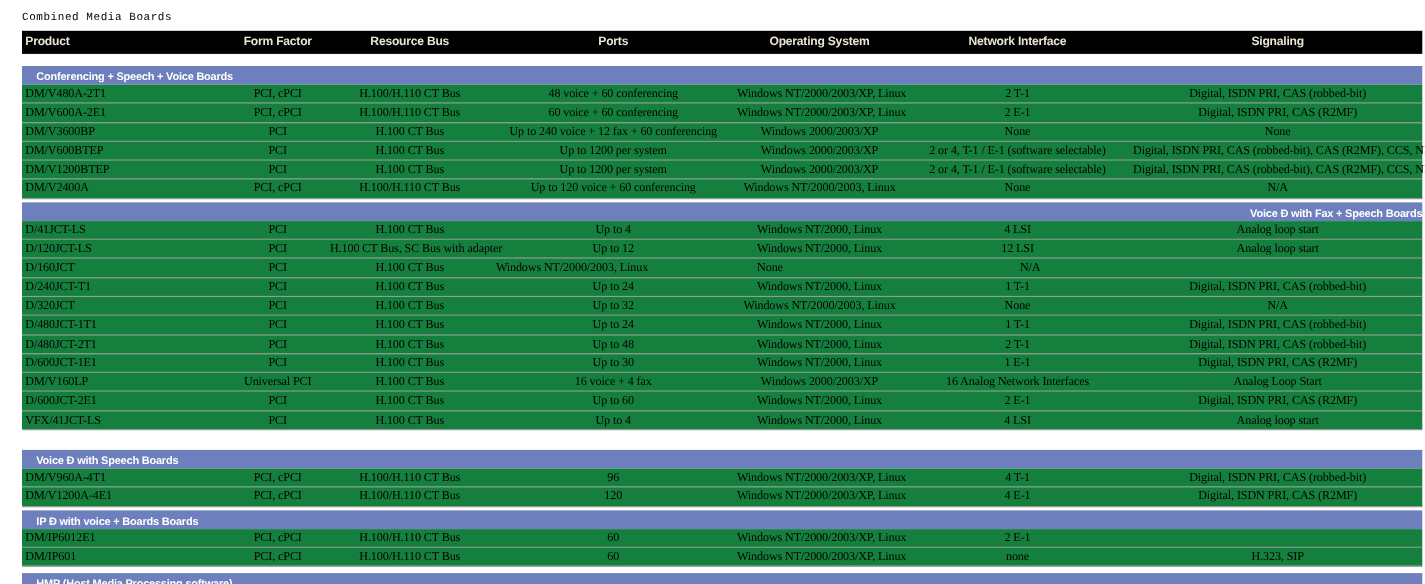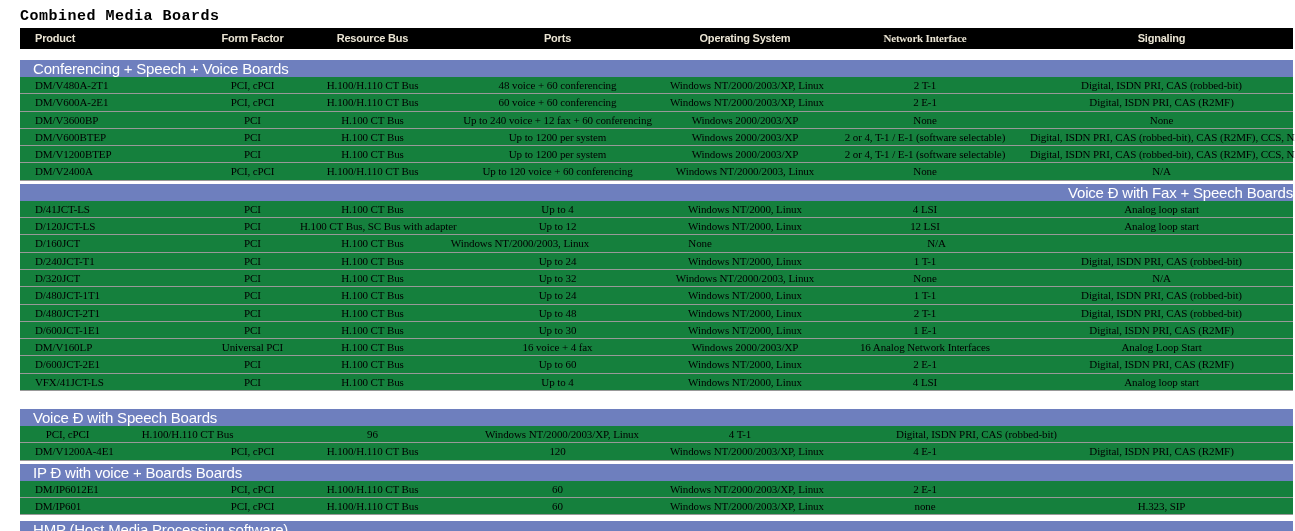--- a/index.html
+++ b/index.html
@@ -1,37 +1,37 @@
 <!DOCTYPE html>
 <html style="--header-bg: #000000; --header-text: #EAE4D3; --bar: #6E7FBE; --row-border: #999999;"><head>
 <meta charset="utf-8">
 <style>
   html,body{margin:0;padding:0;background:#ffffff;}
   body{width:1295px;height:531px;overflow:hidden;position:relative;
        font-family:"Liberation Sans",sans-serif;}
   .page{padding:8px 2px 0 20px;width:1273px;box-sizing:content-box;}
   .title{font-family:"Liberation Mono","DejaVu Sans Mono",monospace;
-         font-size:15px;letter-spacing:0.5px;color:#000;height:17px;
-         line-height:17px;margin-bottom:3px;white-space:nowrap;font-weight:bold;}
+         font-size:10px;letter-spacing:0.5px;color:#000;height:17px;
+         line-height:17px;margin-bottom:3px;white-space:nowrap;}
   .table{width:1273px;}
   .header-row{display:flex;background:var(--header-bg,#000000);height:21px;
               line-height:21px;margin-bottom:11px;}
   .hc{color:var(--header-text,#EAE4D3);font-weight:bold;font-size:11px;
       letter-spacing:-0.2px;white-space:nowrap;}
   .cell,.hc{box-sizing:border-box;flex:0 0 auto;text-align:center;overflow:visible;}
-  .c0{width:185px;text-align:left;padding-left:15px;}
+  .c0{width:185px;text-align:left;padding-left:3px;}
   .c1{width:95px;}
   .c2{width:145px;}
   .c3{width:225px;}
   .c4{width:150px;}
-  .c5{width:210px;font-family:Liberation Serif, serif;}
+  .c5{width:210px;}
   .c6{width:263px;}
   .section-bar{background:var(--bar,#6E7FBE);height:17px;line-height:17px;
                padding-left:13px;box-sizing:border-box;}
-  .section-bar span{color:#ffffff;font-weight:normal;font-size:15px;
+  .section-bar span{color:#ffffff;font-weight:bold;font-size:10px;
                     letter-spacing:-0.2px;white-space:nowrap;}
   .row{display:flex;height:17.3px;line-height:16.3px;box-sizing:border-box;
        border-bottom:1px solid var(--row-border,#999999);background:#15803d;}
   .cell{font-family:"Liberation Serif","DejaVu Serif",serif;font-size:11px;
         color:#000;white-space:nowrap;letter-spacing:-0.1px;}
 </style>
 </head>
 <body>
 
 <div class="page">
@@ -196,20 +196,21 @@
           <div class="cell c0">VFX/41JCT-LS</div>
           <div class="cell c1">PCI</div>
           <div class="cell c2">H.100 CT Bus</div>
           <div class="cell c3">Up to 4</div>
           <div class="cell c4">Windows NT/2000, Linux</div>
           <div class="cell c5">4 LSI</div>
           <div class="cell c6">Analog loop start</div>
         </div>
         <div class="section-bar" style="margin-top: 18px;"><span>Voice Đ with Speech Boards</span></div>
         <div class="row">
+          <div class="cell c0">DM/V960A-4T1</div>
           <div class="cell c1">PCI, cPCI</div>
           <div class="cell c2">H.100/H.110 CT Bus</div>
           <div class="cell c3">96</div>
           <div class="cell c4">Windows NT/2000/2003/XP, Linux</div>
           <div class="cell c5">4 T-1</div>
           <div class="cell c6">Digital, ISDN PRI, CAS (robbed-bit)</div>
         </div>
         <div class="row">
           <div class="cell c0">DM/V1200A-4E1</div>
           <div class="cell c1">PCI, cPCI</div>

